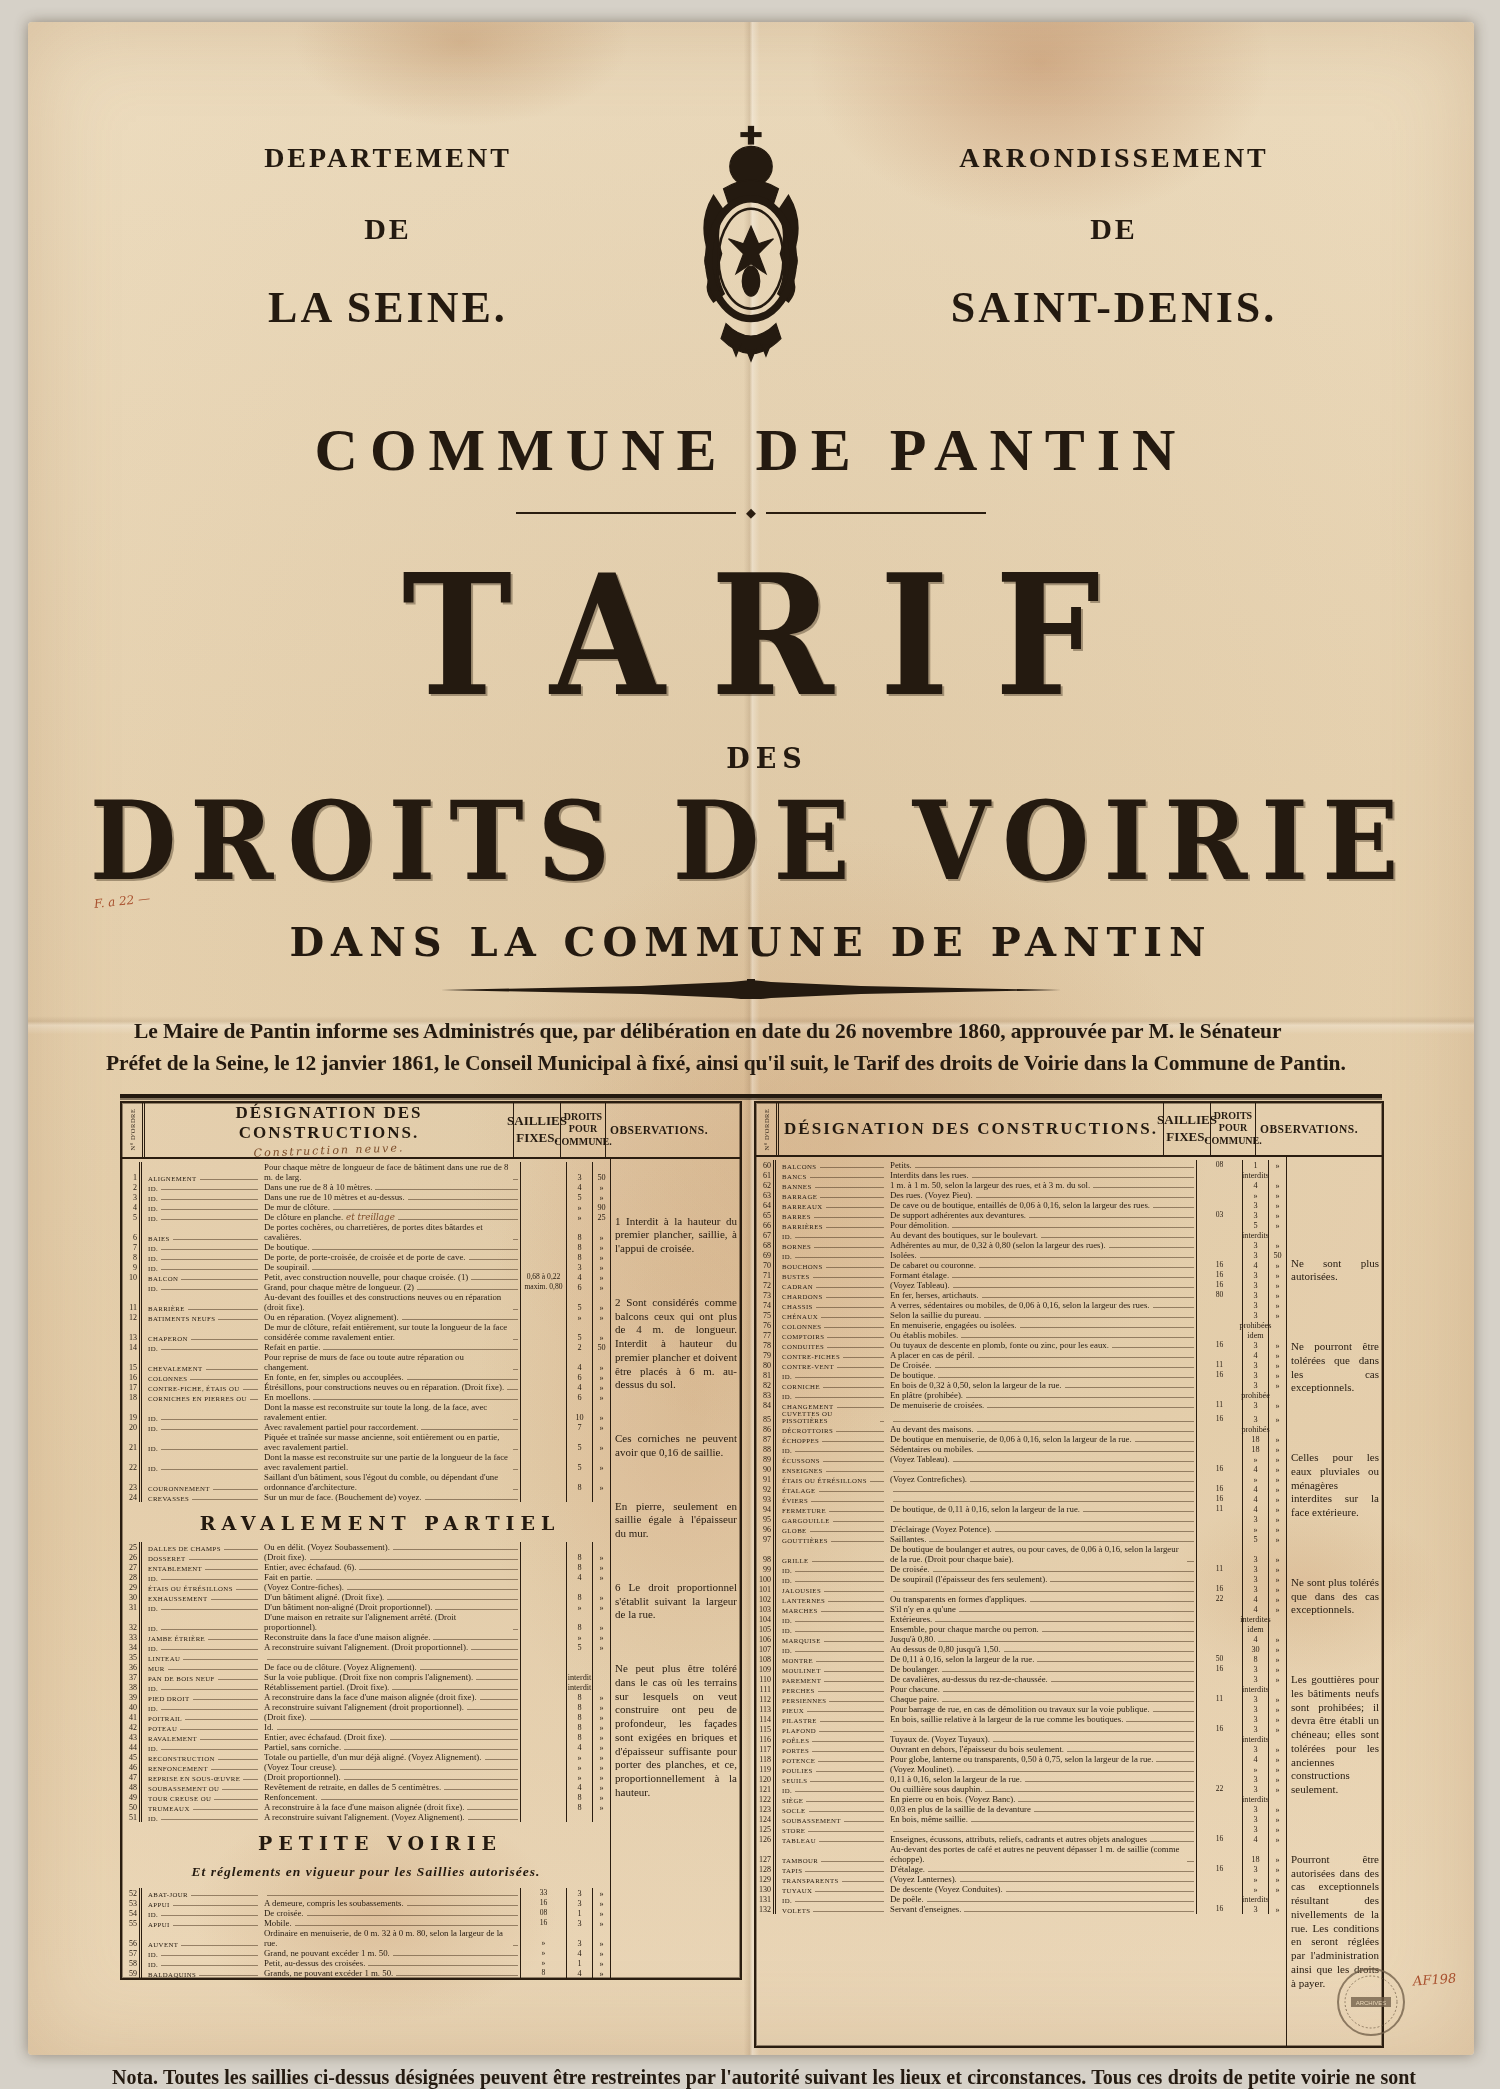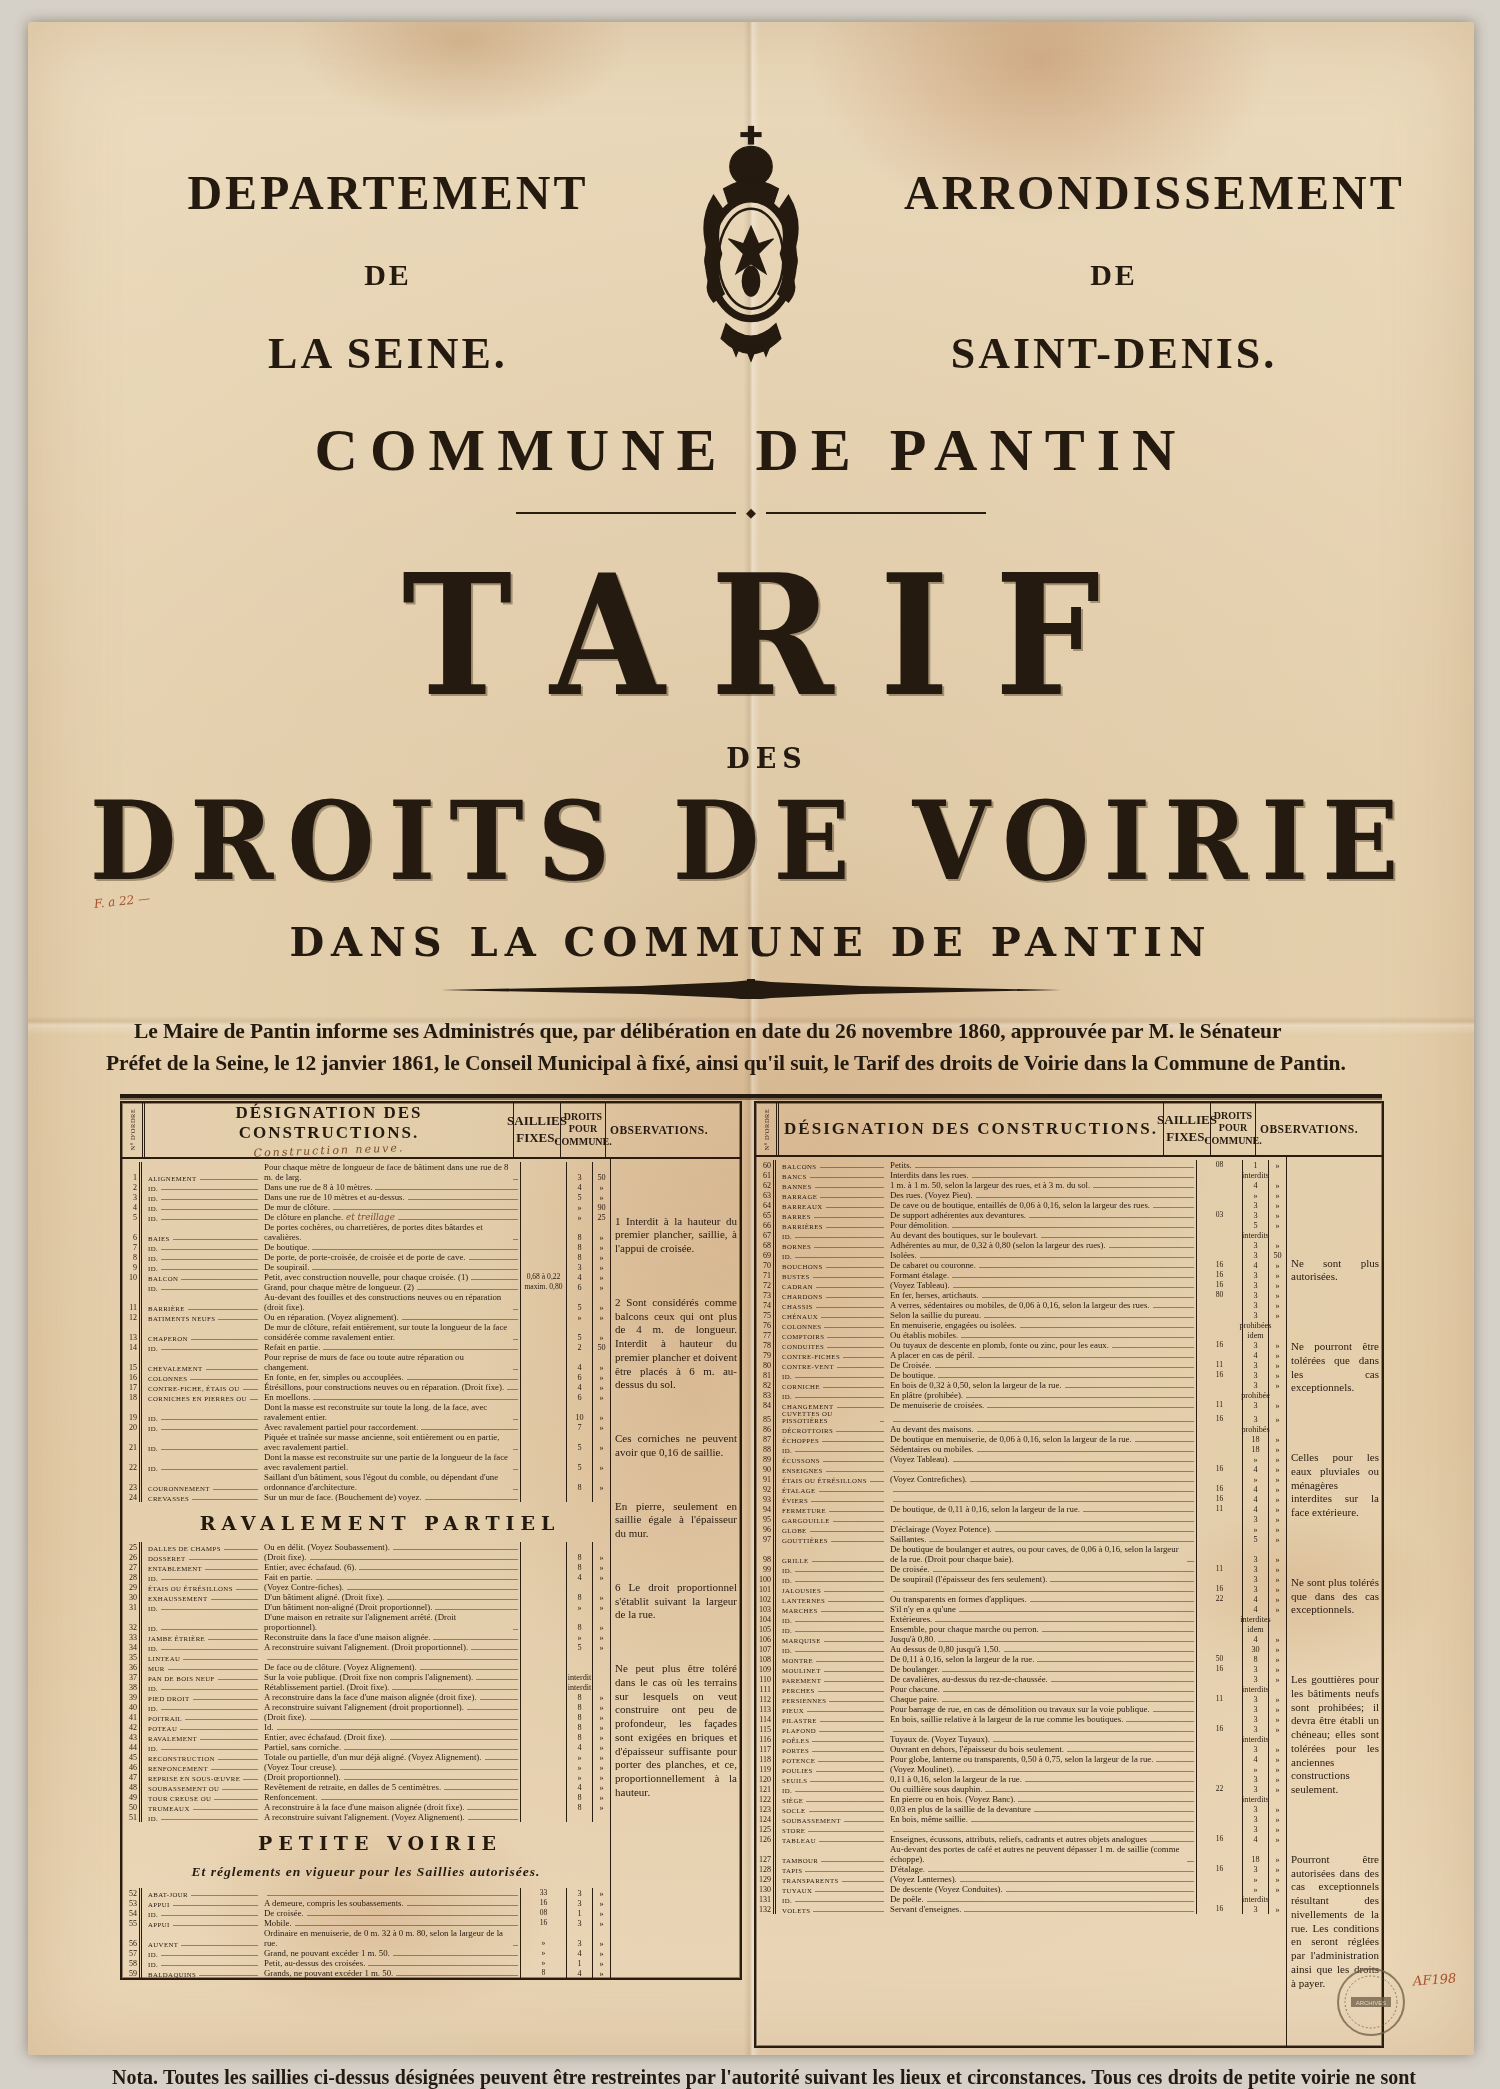--- a/index.html
+++ b/index.html
@@ -23,21 +23,21 @@
   .paper:before{content:"";position:absolute;inset:0;pointer-events:none;
     background:
       linear-gradient(to right, transparent 49.5%, rgba(110,80,50,.14) 49.9%, rgba(255,255,255,.30) 50.1%, transparent 50.6%),
       linear-gradient(to bottom, transparent 48.9%, rgba(110,80,50,.12) 49.15%, rgba(255,255,255,.25) 49.35%, transparent 49.8%);}
   .ink{color:#241a10;}
   .content{position:relative;width:100%;height:100%;}
 
   
   .hdr{display:flex;justify-content:space-between;align-items:flex-start;padding:120px 150px 0 150px;}
   .hdr-col{width:420px;text-align:center;font-weight:bold;letter-spacing:3px;}
-  .hdr-l1{font-size:48px;margin-top:23px;}
+  .hdr-l1{font-size:28px;}
   .hdr-l2{font-size:30px;margin-top:38px;}
   .hdr-l3{font-size:44px;margin-top:36px;}
   .crest{width:150px;margin-top:-18px;flex:0 0 auto;}
   .commune{ text-align:center;font-size:60px;font-weight:bold;letter-spacing:12px;margin-top:26px;}
   .rule1{display:flex;align-items:center;justify-content:center;width:470px;margin:20px auto 0 auto;}
   .rule1 .bar{flex:1;border-top:2px solid #2a1d10;}
   .rule1 .orn{font-size:13px;margin:0 10px;color:#2a1d10;}
 
   
   .tarif{text-align:center;font-family:"DejaVu Serif",serif;font-weight:900;font-size:148px;

